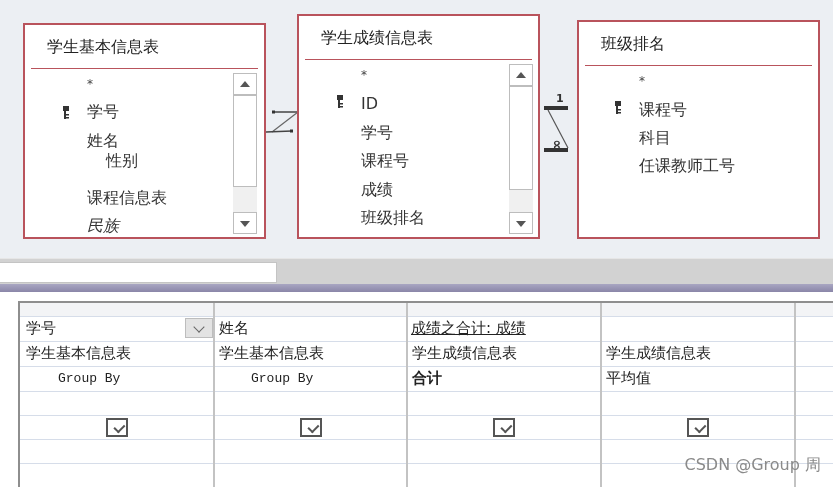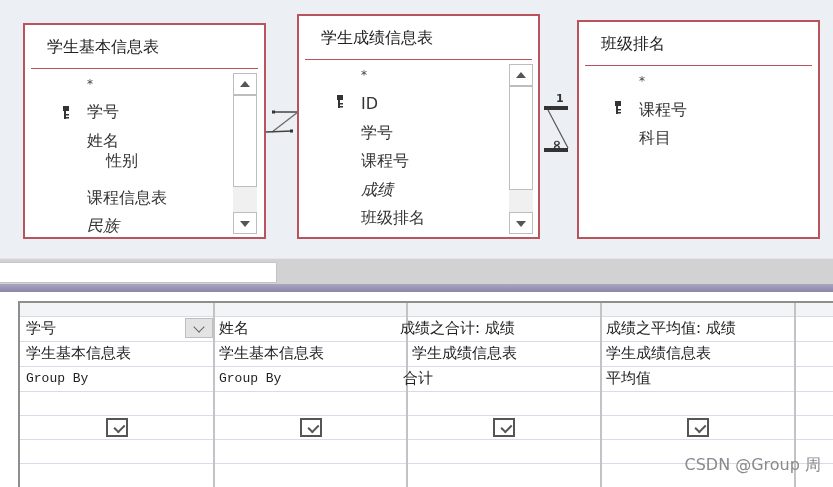--- a/index.html
+++ b/index.html
@@ -26,21 +26,21 @@
 
   .hscroll { position: absolute; left: 0; top: 258px; width: 833px; height: 26px; background: #d2d2d2; border-top: 1px solid #e6e6e6; }
   .hs-thumb { position: absolute; left: 0; top: 3px; width: 277px; height: 21px; background: #fff; border: 1px solid #c4c4c4; border-left: none; }
   .splitter { position: absolute; left: 0; top: 284px; width: 833px; height: 8px; background: linear-gradient(#a9a6c2, #8a86a8); }
 
   .grid { position: absolute; left: 18px; top: 301px; width: 815px; height: 186px; border-left: 2px solid #8e8e8e; border-top: 2px solid #8e8e8e; }
   .gcol { position: absolute; top: 0; bottom: 0; width: 2px; background: #c3c3c3; }
   .grow { position: absolute; left: 0; right: 0; height: 1px; background: #d6dde9; }
   .ghead { position: absolute; left: 0; right: 0; top: 0; height: 14px; background: #f3f4f6; border-bottom: 1px solid #d6dde9; }
   .cell { position: absolute; font-size: 15px; color: #222; white-space: nowrap; font-family: "DejaVu Sans", sans-serif; }
-  .cell.mono { font-family: "Liberation Mono", "DejaVu Sans Mono", monospace; font-size: 13px; }
+  .cell.mono { font-family: "Liberation Mono", "DejaVu Sans Mono", monospace; font-size: 13px; margin-left: 32px; }
   .dd { position: absolute; width: 28px; height: 20px; background: #e3e3e3; border: 1px solid #bdbdbd; }
   .dd::after { content: ""; position: absolute; left: 9px; top: 4px; width: 7px; height: 7px; border-right: 1.5px solid #666; border-bottom: 1.5px solid #666; transform: rotate(45deg); }
   .cb { position: absolute; width: 22px; height: 19px; border: 2px solid #555; background: #fff; }
   .cb::after { content: ""; position: absolute; left: 5px; top: 1px; width: 8px; height: 5px; border-left: 2px solid #555; border-bottom: 2px solid #555; transform: rotate(-45deg) translate(-1px, 3px); }
 
   .watermark { position: absolute; right: 12px; top: 455px; font-size: 16px; color: #8a8a8a; font-family: "DejaVu Sans", sans-serif; }
 </style>
 </head>
 <body>
 
@@ -86,21 +86,21 @@
       <div class="field star" style="left:62px; top:4px;">*</div>
       <svg class="key" style="left:38px; top:31px;" viewBox="0 0 8 14">
           <rect x="0" y="0" width="6" height="5" fill="#333"></rect>
           <rect x="1" y="5" width="2" height="8" fill="#333"></rect>
           <rect x="3" y="8" width="3" height="1.5" fill="#333"></rect>
           <rect x="3" y="11" width="3" height="1.5" fill="#333"></rect>
         </svg>
       <div class="field" style="left:62px; top:30px;">ID</div>
       <div class="field" style="left:62px; top:59px;">学号</div>
       <div class="field" style="left:62px; top:87px;">课程号</div>
-      <div class="field" style="left:62px; top:116px;font-style:italic;">成绩</div>
+      <div class="field" style="left:62px; top:116px;">成绩</div>
       <div class="field" style="left:62px; top:144px;">班级排名</div>
     </div>
     <div class="vscroll" style="left:210px; top:48px; height:171px;">
       <div class="vs-btn vs-up" style="top:0;"></div>
       <div class="vs-thumb" style="top:22px; height:104px;"></div>
       <div class="vs-track" style="top:126px; height:22px;"></div>
       <div class="vs-btn vs-down" style="top:148px;"></div>
     </div>
   </div>
 
@@ -118,20 +118,21 @@
     <div class="fields">
       <div class="field star" style="left:60px; top:4px;">*</div>
       <svg class="key" style="left:36px; top:31px;" viewBox="0 0 8 14">
           <rect x="0" y="0" width="6" height="5" fill="#333"></rect>
           <rect x="1" y="5" width="2" height="8" fill="#333"></rect>
           <rect x="3" y="8" width="3" height="1.5" fill="#333"></rect>
           <rect x="3" y="11" width="3" height="1.5" fill="#333"></rect>
         </svg>
       <div class="field" style="left:60px; top:30px;">课程号</div>
       <div class="field" style="left:60px; top:58px;">科目</div>
+      <div class="field" style="left:60px; top:86px;">任课教师工号</div>
     </div>
   </div>
 </div>
 
 <div class="hscroll">
   <div class="hs-thumb"></div>
 </div>
 
 <div class="splitter"></div>
 
@@ -154,24 +155,23 @@
   <div class="dd" style="left:165px; top:15px;"></div>
   <div class="cell" style="left:6px; top:41px;">学生基本信息表</div>
   <div class="cell mono" style="left:6px; top:68px;">Group By</div>
   <div class="cb" style="left:86px; top:115px;"></div>
 
   <div class="cell" style="left:199px; top:16px;">姓名</div>
   <div class="cell" style="left:199px; top:41px;">学生基本信息表</div>
   <div class="cell mono" style="left:199px; top:68px;">Group By</div>
   <div class="cb" style="left:280px; top:115px;"></div>
 
-  <div class="cell" style="left:380px; top:16px;">成绩之合计: 成绩</div>
+  <div class="cell" style="left:391px; top:16px;text-decoration:underline;">成绩之合计: 成绩</div>
   <div class="cell" style="left:392px; top:41px;">学生成绩信息表</div>
-  <div class="cell" style="left:383px; top:66px;">合计</div>
+  <div class="cell" style="left:392px; top:66px;font-weight:bold;">合计</div>
   <div class="cb" style="left:473px; top:115px;"></div>
 
-  <div class="cell" style="left:586px; top:16px;">成绩之平均值: 成绩</div>
   <div class="cell" style="left:586px; top:41px;">学生成绩信息表</div>
   <div class="cell" style="left:586px; top:66px;text-align:right;">平均值</div>
   <div class="cb" style="left:667px; top:115px;"></div>
 </div>
 
 <div class="watermark">CSDN @Group 周</div>
 
 </body></html>

